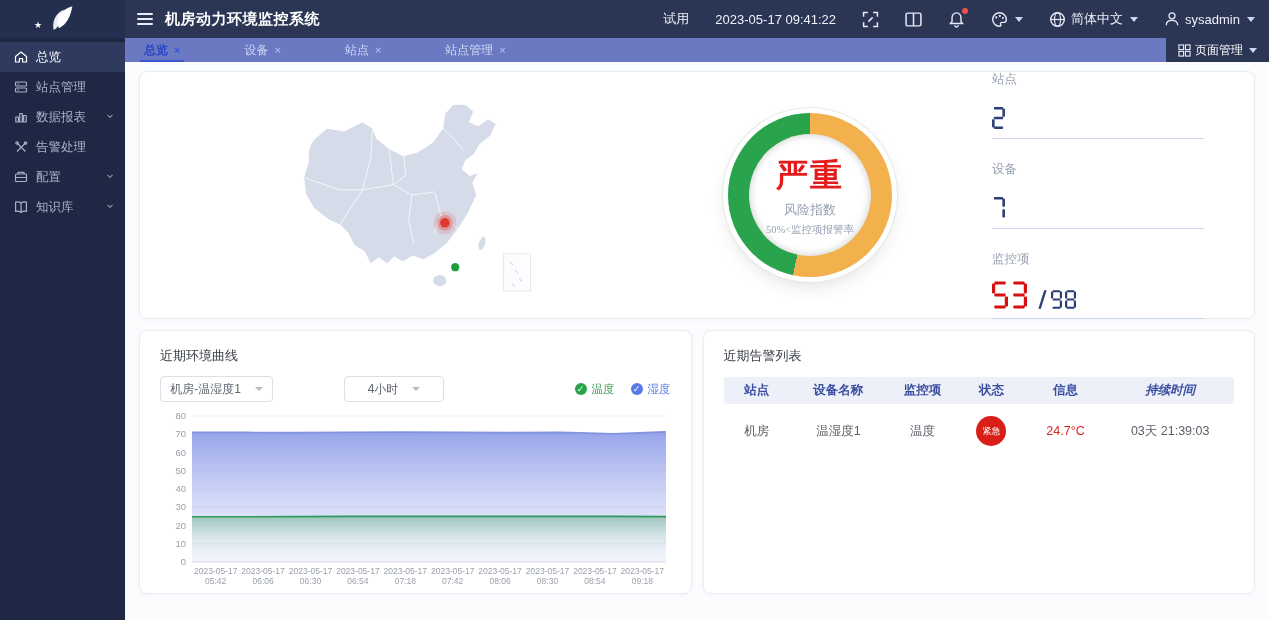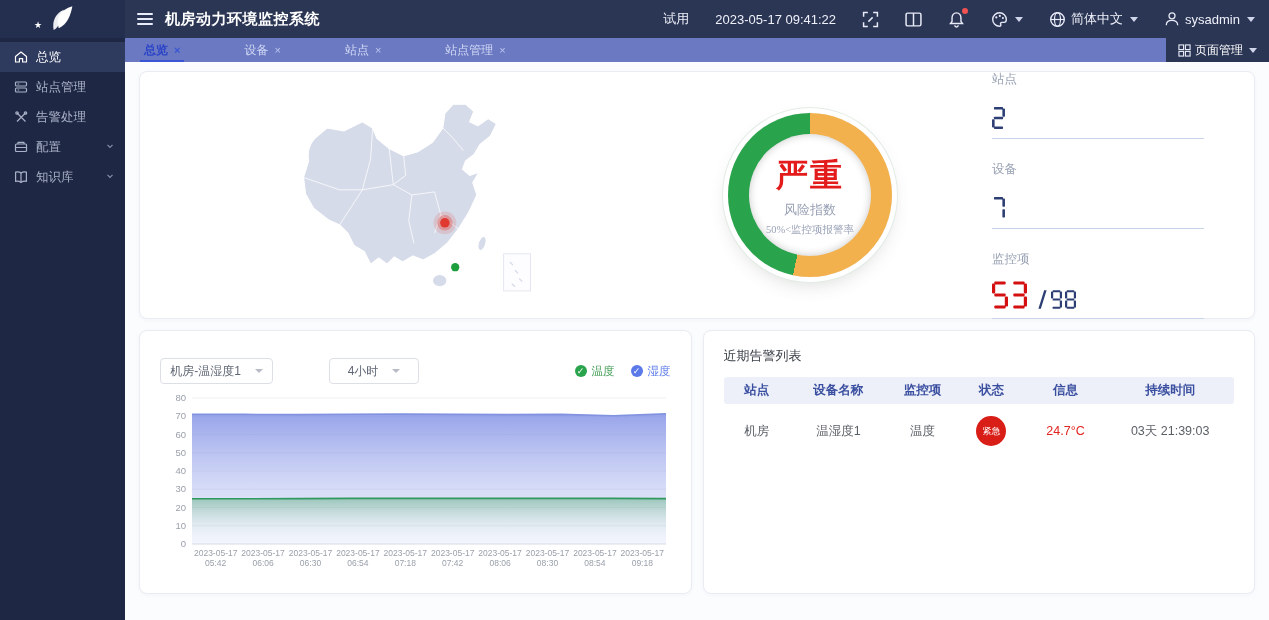--- a/index.html
+++ b/index.html
@@ -62,32 +62,32 @@
   .stat:last-child { margin-bottom:0; }
   .stat-label { font-size:12.5px; color:#98a1b3; margin-bottom:11px; }
   .stat-value { display:flex; align-items:flex-end; gap:7px; height:30px; }
   .stat-line { height:1px; background:#c9d3ea; margin-top:9px; }
 
   
   .card-title { font-size:13px; color:#3a3f47; }
   .chart-controls { display:flex; align-items:center; margin-top:11px;gap:47px; }
   .fake-select { border:1px solid #dcdfe6; border-radius:4px; height:26px; display:flex; align-items:center; justify-content:center; gap:14px; color:#5f6673; font-size:12px; cursor:pointer; background:#fff; }
   .sel-device { width:113px; }
-  .sel-range { width:90px; margin-left:9px;justify-content:center; }
+  .sel-range { width:100px; margin-left:24px;justify-content:center; }
   .sel-chev { width:0; height:0; border-left:4px solid transparent; border-right:4px solid transparent; border-top:4px solid #b7bcc6; }
   .legend { margin-left:auto; display:flex; gap:16px; align-items:center; }
   .legend-item { display:flex; align-items:center; gap:5px; font-size:11.5px; cursor:pointer; }
   .legend-dot { width:12px; height:12px; border-radius:50%; color:#fff; font-size:9px; line-height:12px; text-align:center; }
   #chart-box { margin-top:6px; }
 
   
   .alarm-table { width:100%; margin-top:12px; border-collapse:collapse; table-layout:fixed; }
   .alarm-table th { background:#edf0f9; color:#3b4fa0; font-size:12.5px; font-weight:bold; height:27px; text-align:center; }
   .alarm-table th:first-child { border-radius:3px 0 0 3px; }
-  .alarm-table th:last-child { border-radius:0 3px 3px 0; }
+  .alarm-table th:last-child { border-radius:0 3px 3px 0;font-style:italic; }
   .alarm-table td { text-align:center; height:54px; font-size:12.5px; color:#5a5f66; vertical-align:middle; }
   .status-badge { width:30px; height:30px; border-radius:50%; background:#d91e18; color:#fff; display:inline-flex; align-items:center; justify-content:center; }
   .status-badge span { display:block; width:20px; font-size:9px; line-height:10px; word-break:break-all; text-align:center; }
   .cell-info { color:#e0241f; font-size:13px; }
   .cell-duration { color:#9aa0ab; font-size:10px; }
 </style>
 </head>
 <body>
 
 <div class="app">
@@ -111,20 +111,33 @@
         </div>
         <div class="side-item">
           <span class="s-ico">
             <svg width="14" height="14" viewBox="0 0 14 14" fill="none" stroke="#a9b1c7" stroke-width="1.2" stroke-linejoin="round">
               <rect x="1.5" y="2" width="11" height="4" rx="1"></rect>
               <rect x="1.5" y="8" width="11" height="4" rx="1"></rect>
               <path d="M3.6 4 h1.6 M3.6 10 h1.6"></path>
             </svg>
           </span>
           <span class="s-label">站点管理</span>
+        </div>
+        <div class="side-item">
+          <span class="s-ico">
+            <svg width="14" height="14" viewBox="0 0 14 14" fill="none" stroke="#a9b1c7" stroke-width="1.2" stroke-linejoin="round">
+              <rect x="1.8" y="7" width="2.6" height="5"></rect>
+              <rect x="5.7" y="3.5" width="2.6" height="8.5"></rect>
+              <rect x="9.6" y="5.5" width="2.6" height="6.5"></rect>
+            </svg>
+          </span>
+          <span class="s-label">数据报表</span>
+          <span class="s-chev"><svg width="10" height="10" viewBox="0 0 10 10" fill="none" stroke="#a9b1c7" stroke-width="1.2">
+              <path d="M2.5 3.8 L5 6.4 L7.5 3.8"></path>
+            </svg></span>
         </div>
         <div class="side-item">
           <span class="s-ico">
             <svg width="14" height="14" viewBox="0 0 14 14" fill="none" stroke="#a9b1c7" stroke-width="1.2" stroke-linejoin="round">
               <path d="M3 3 L11.5 11.5 M11.5 3 L3 11.5"></path>
               <circle cx="3" cy="3" r="1.2"></circle>
               <circle cx="11.5" cy="3" r="1.2"></circle>
             </svg>
           </span>
           <span class="s-label">告警处理</span>
@@ -377,20 +390,21 @@
                 </span>
               </div>
               <div class="stat-line"></div>
             </div>
           </div>
       </section>
 
       <div class="bottom-row">
 
         <section class="card">
+          <div class="card-title">近期环境曲线</div>
           <div class="chart-controls">
             <div class="fake-select sel-device">
               <span>机房-温湿度1</span>
               <i class="sel-chev"></i>
             </div>
             <div class="fake-select sel-range">
               <span>4小时</span>
               <i class="sel-chev"></i>
             </div>
             <div class="legend" id="legend">

